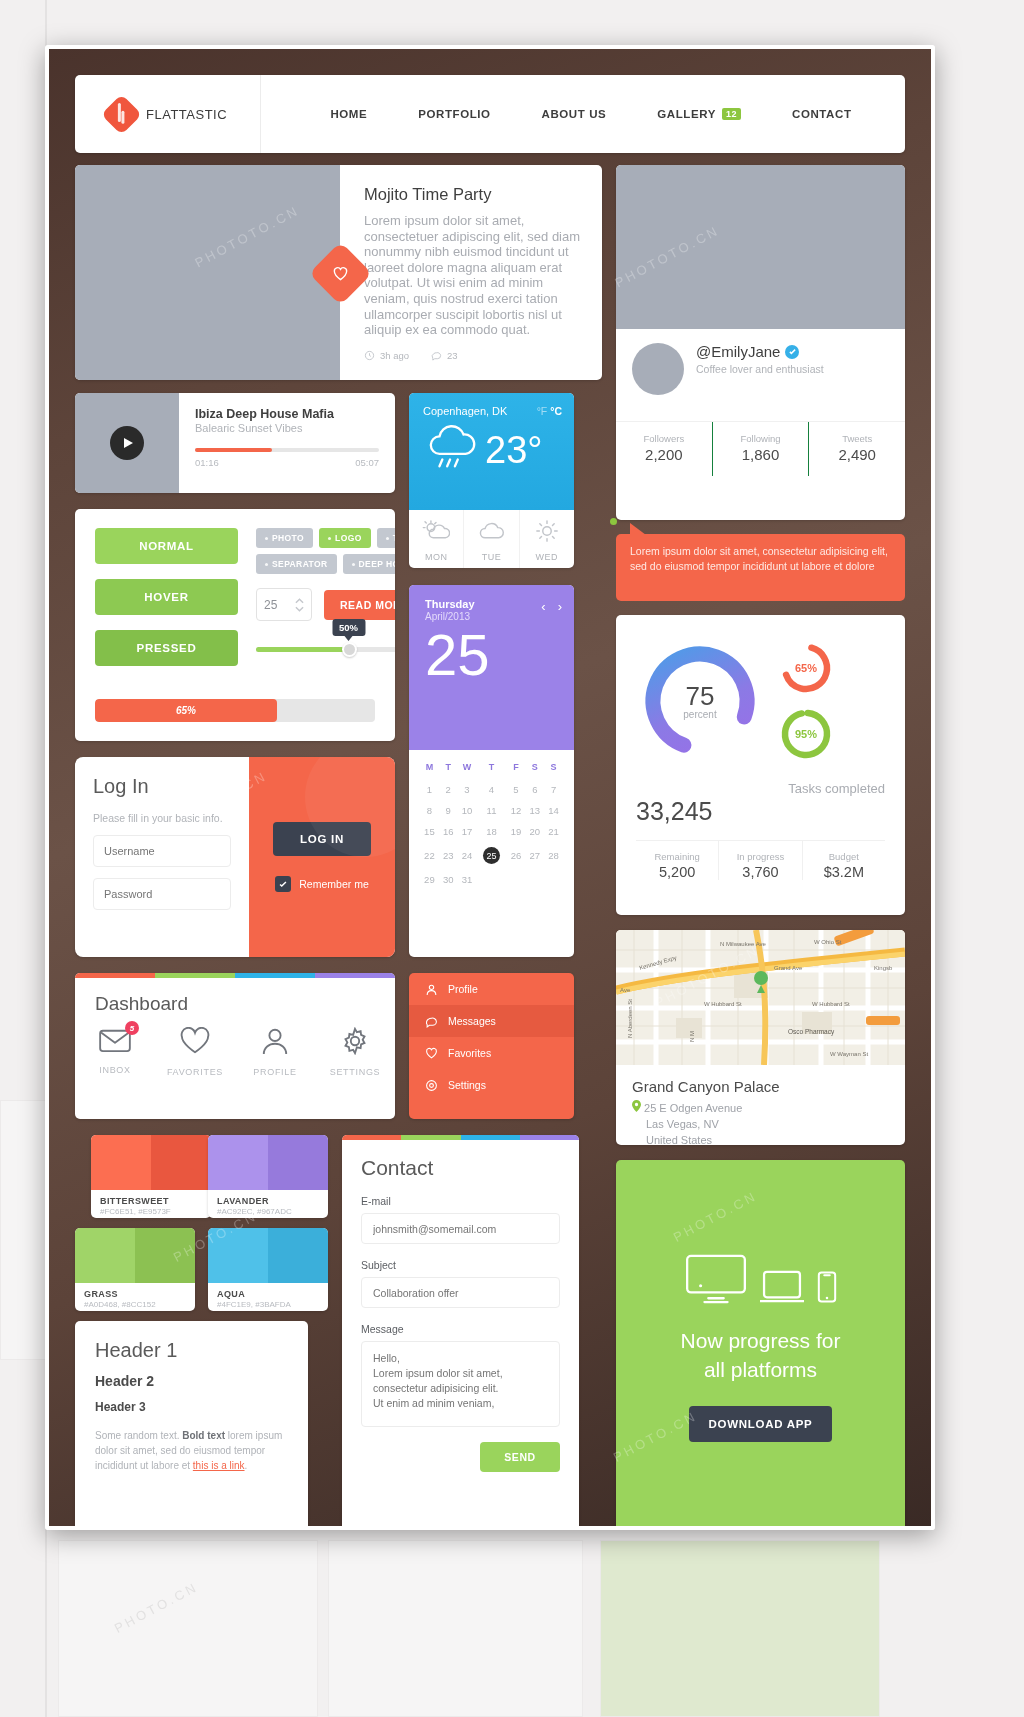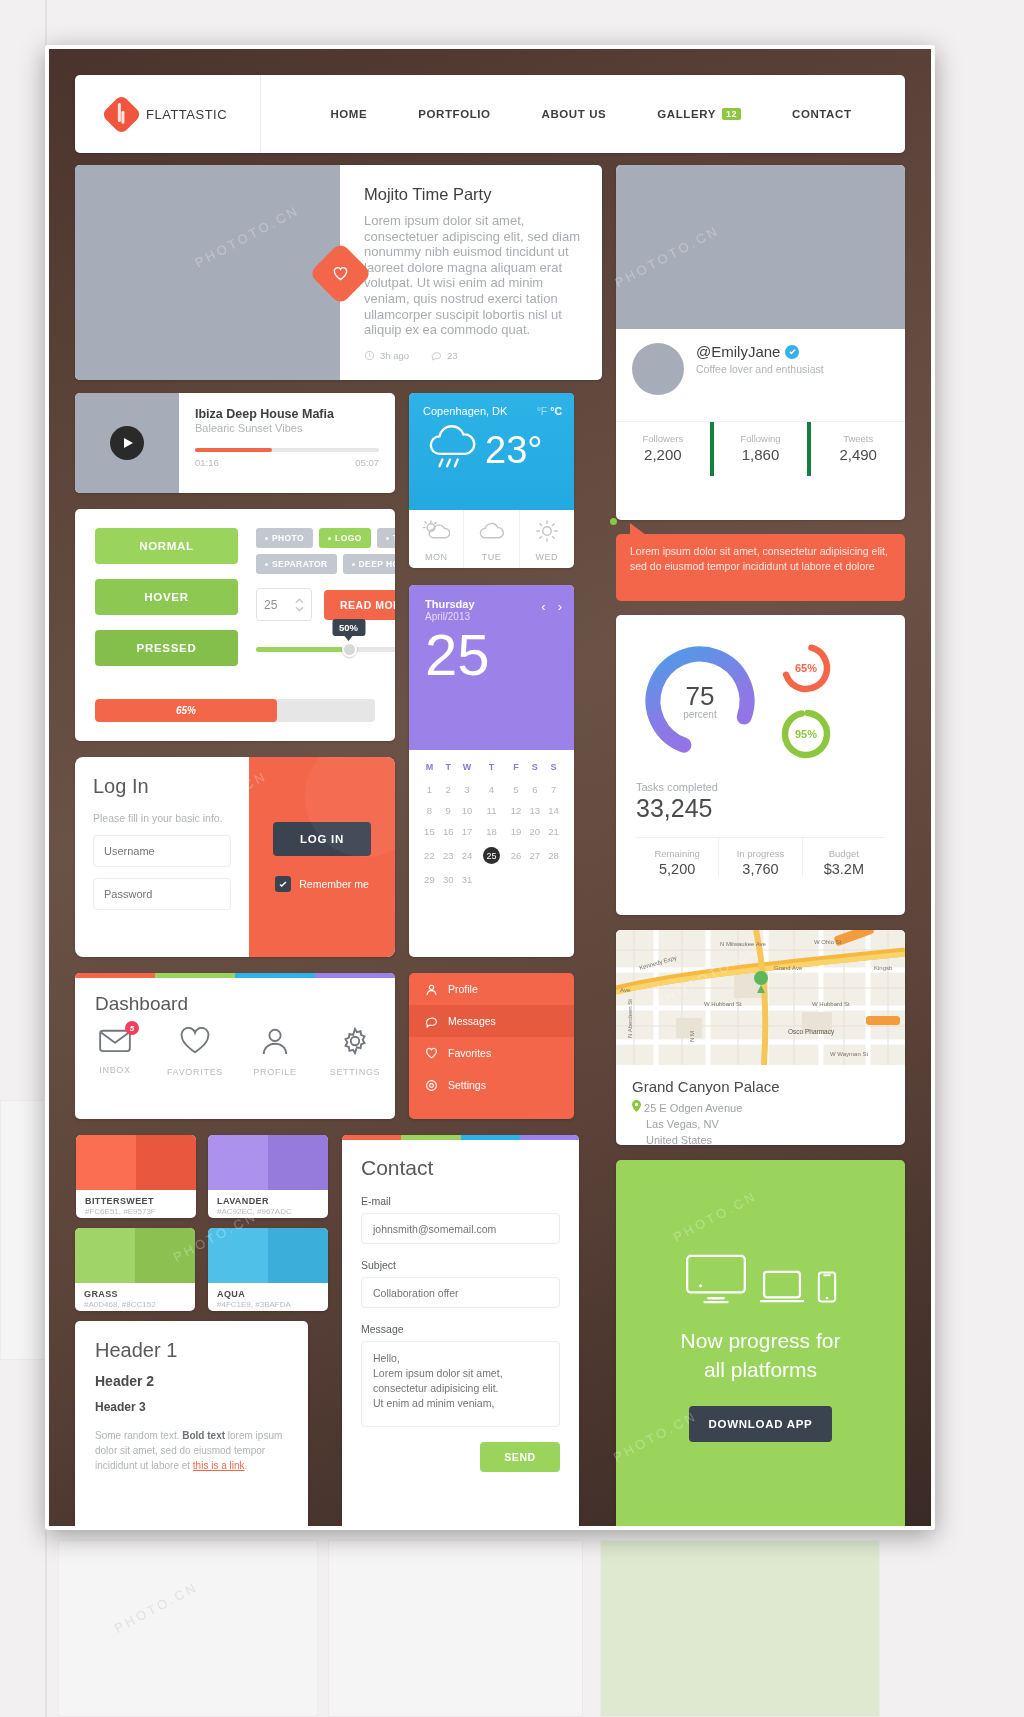--- a/index.html
+++ b/index.html
@@ -64,21 +64,21 @@
   
   #twitter { left:541px; top:90px; width:289px; height:355px; }
   .tw-cover { height:164px; background:#a7adb8; }
   .tw-main { padding:14px 16px 0 16px; display:flex; gap:12px; }
   .tw-avatar { width:52px;height:52px;border-radius:50%;background:#a7adb8; flex:none; }
   .tw-handle { font-size:15px; color:#3f3f3f; display:flex; align-items:center; gap:5px;}
   .verified { width:14px;height:14px;border-radius:50%;background:#36b0e8;
      display:inline-flex;align-items:center;justify-content:center;}
   .tw-bio { font-size:10.5px; color:#b0b3b8; margin-top:3px;}
   .tw-stats { display:flex; margin-top:26px; border-top:1px solid #f0f0f0; }
-  .tw-stat { flex:1; text-align:center; padding:11px 0 13px; border-right:4px solid #15803d;}
+  .tw-stat { flex:1; text-align:center; padding:11px 0 13px; border-right:1px solid #15803d;}
   .tw-stat:last-child{border-right:none;}
   .tw-stat .lbl{ font-size:9.5px; color:#b0b3b8; }
   .tw-stat .val{ font-size:15px; color:#4b4b4b; margin-top:2px;}
 
   
   #player { left:0; top:318px; width:320px; height:100px; display:flex; }
   .pl-thumb { width:104px; background:#a7adb8; display:flex;align-items:center;justify-content:center;}
   .pl-play { width:34px;height:34px;border-radius:50%;background:#2a2a2a;
      display:flex;align-items:center;justify-content:center;}
   .pl-play i { width:0;height:0;border-left:9px solid #fff;border-top:5.5px solid transparent;
@@ -184,21 +184,21 @@
 
   
   #stats { left:541px; top:540px; width:289px; height:300px; padding:22px 20px 0; }
   .st-charts{ display:flex; align-items:center; gap:14px; }
   .ring-lbl{ position:absolute;left:0;right:0;top:50%;transform:translateY(-50%);text-align:center;}
   .ring-lbl .n{ font-size:26px;color:#4b4b4b;font-weight:300;line-height:1;}
   .ring-lbl .u{ font-size:10px;color:#a9acb2;}
   .mini-col{ display:flex;flex-direction:column;gap:10px;align-items:center;}
   .mini-lbl{ position:absolute;left:0;right:0;top:50%;transform:translateY(-50%);
      text-align:center;font-size:11px;font-weight:bold;}
-  .st-tasks-lbl{ font-size:11px;color:#a9acb2;margin-top:16px;}
+  .st-tasks-lbl{ font-size:13px;color:#a9acb2;margin-top:16px;text-align:right;}
   .st-tasks{ font-size:25px;color:#4b4b4b;font-weight:300;margin-top:1px;}
   .st-foot{ display:flex;margin-top:14px;border-top:1px solid #f0f0f0;}
   .st-cell{ flex:1;text-align:center;padding:10px 0 0;border-right:1px solid #f0f0f0;}
   .st-cell:last-child{border-right:none;}
   .st-cell .l{ font-size:9.5px;color:#b0b3b8;}
   .st-cell .v{ font-size:14.5px;color:#4b4b4b;margin-top:2px;}
 
   
   #dashboard { left:0; top:898px; width:320px; height:146px; }
   .bar4{ display:flex;height:5px;}
@@ -225,21 +225,21 @@
   .map-addr{ font-size:11px;color:#9fa2a8;line-height:16px;margin-top:5px;}
   .pin{ color:#8dc63f; }
 
   
   .sw { width:120px; height:83px; }
   .sw-top{ height:55px;display:flex;}
   .sw-top i{ flex:1;}
   .sw-body{ padding:6px 9px 0;}
   .sw-name{ font-size:9px;font-weight:bold;color:#4b4b4b;letter-spacing:.4px;}
   .sw-hex{ font-size:8px;color:#b8bbc0;margin-top:1px;}
-  #sw0{left:1px;top:1060px;} #sw1{left:133px;top:1060px;}
+  #sw0{left:16px;top:1060px;} #sw1{left:133px;top:1060px;}
   #sw2{left:0;top:1153px;} #sw3{left:133px;top:1153px;}
 
   
   #contact { left:267px; top:1060px; width:237px; height:400px; }
   .ct-body{ padding:16px 19px 0; }
   .ct-title{ font-size:21px;color:#5a5a5a;font-weight:300;}
   .ct-lbl{ font-size:10.5px;color:#5b5e63;margin-top:15px;font-weight:500;}
   .ct-in{ width:100%;height:31px;border:1px solid #ececec;border-radius:4px;margin-top:6px;
      font-size:10.5px;color:#c0c3c8;padding:0 11px;background:#fff;font-family:inherit;}
   .ct-ta{ width:100%;height:86px;border:1px solid #ececec;border-radius:4px;margin-top:6px;

